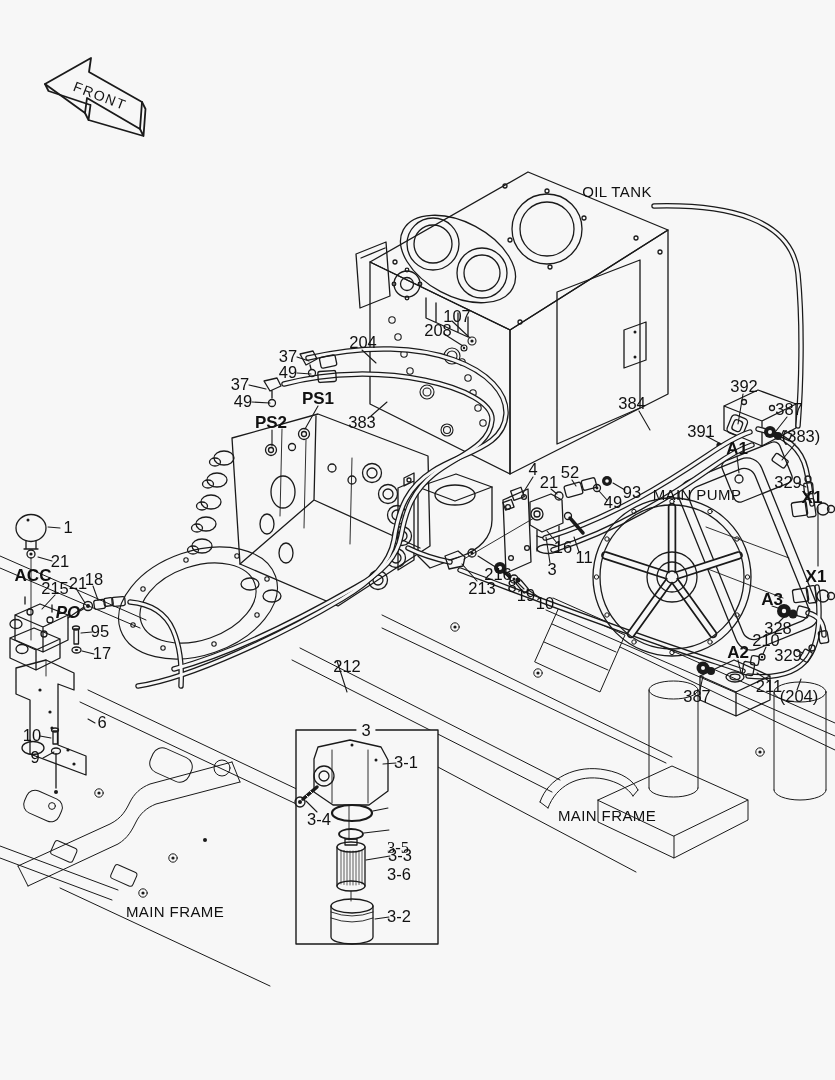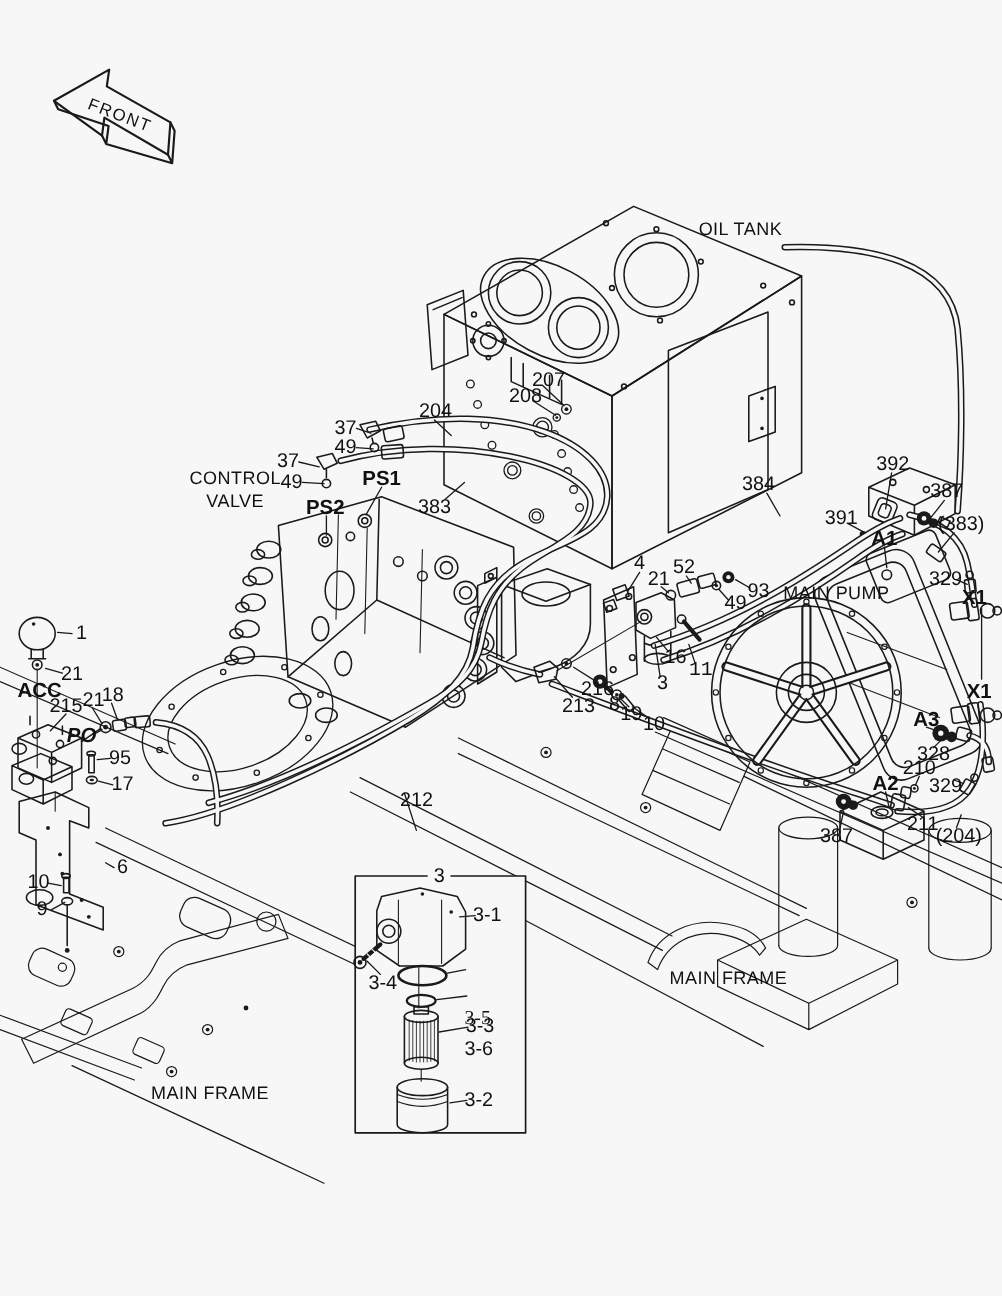--- a/index.html
+++ b/index.html
@@ -430,30 +430,29 @@
              M769,681 L757,673 M797,690 L801,679 M700,690 L703,676"></path>
   </g>
 
 </g>
 </svg>
 
 <div class="lbl front-label" style="left:100px;top:96px;">FRONT</div>
 
 <div class="lbl area" style="left:617px;top:192px;">OIL TANK</div>
 
-<div class="lbl area wrap" style="left:196px;top:409px;">CONTROL VALVE</div>
 
 <div class="lbl area" style="left:697px;top:495px;">MAIN PUMP</div>
 
 <div class="lbl area" style="left:175px;top:912px;">MAIN FRAME</div>
 
 <div class="lbl area" style="left:607px;top:816px;">MAIN FRAME</div>
 
 <div id="callouts">
-      <span class="lbl callout" style="left: 457px; top: 317px;">207</span>
+      <span class="lbl callout" style="left: 457px; top: 317px;">107</span>
       <span class="lbl callout" style="left: 438px; top: 331px;">208</span>
       <span class="lbl callout" style="left: 363px; top: 343px;">204</span>
       <span class="lbl callout" style="left: 288px; top: 357px;">37</span>
       <span class="lbl callout" style="left: 288px; top: 373px;">49</span>
       <span class="lbl callout" style="left: 240px; top: 385px;">37</span>
       <span class="lbl callout" style="left: 243px; top: 402px;">49</span>
       <span class="lbl callout bold" style="left: 318px; top: 399px;">PS1</span>
       <span class="lbl callout bold" style="left: 271px; top: 423px;">PS2</span>
       <span class="lbl callout" style="left: 362px; top: 423px;">383</span>
       <span class="lbl callout" style="left: 632px; top: 404px;">384</span>
@@ -463,21 +462,21 @@
       <span class="lbl callout" style="left: 789px; top: 410px;">387</span>
       <span class="lbl callout" style="left: 801px; top: 437px;">(383)</span>
       <span class="lbl callout" style="left: 788px; top: 483px;">329</span>
       <span class="lbl callout bold" style="left: 812px; top: 498px;">X1</span>
       <span class="lbl callout" style="left: 533px; top: 470px;">4</span>
       <span class="lbl callout" style="left: 549px; top: 483px;">21</span>
       <span class="lbl callout" style="left: 570px; top: 473px;">52</span>
       <span class="lbl callout" style="left: 632px; top: 493px;">93</span>
       <span class="lbl callout" style="left: 613px; top: 503px;">49</span>
       <span class="lbl callout" style="left: 563px; top: 548px;">16</span>
-      <span class="lbl callout" style="left: 584px; top: 558px; font-family: Liberation Mono, monospace;">11</span>
+      <span class="lbl callout" style="left: 584px; top: 558px;">11</span>
       <span class="lbl callout" style="left: 498px; top: 575px;">216</span>
       <span class="lbl callout" style="left: 482px; top: 589px;">213</span>
       <span class="lbl callout" style="left: 552px; top: 570px;">3</span>
       <span class="lbl callout" style="left: 512px; top: 587px;">8</span>
       <span class="lbl callout" style="left: 526px; top: 596px;">19</span>
       <span class="lbl callout" style="left: 545px; top: 604px;">10</span>
       <span class="lbl callout" style="left: 68px; top: 528px;">1</span>
       <span class="lbl callout" style="left: 60px; top: 562px;">21</span>
       <span class="lbl callout bold" style="left: 33px; top: 576px;">ACC</span>
       <span class="lbl callout" style="left: 55px; top: 589px;">215</span>

